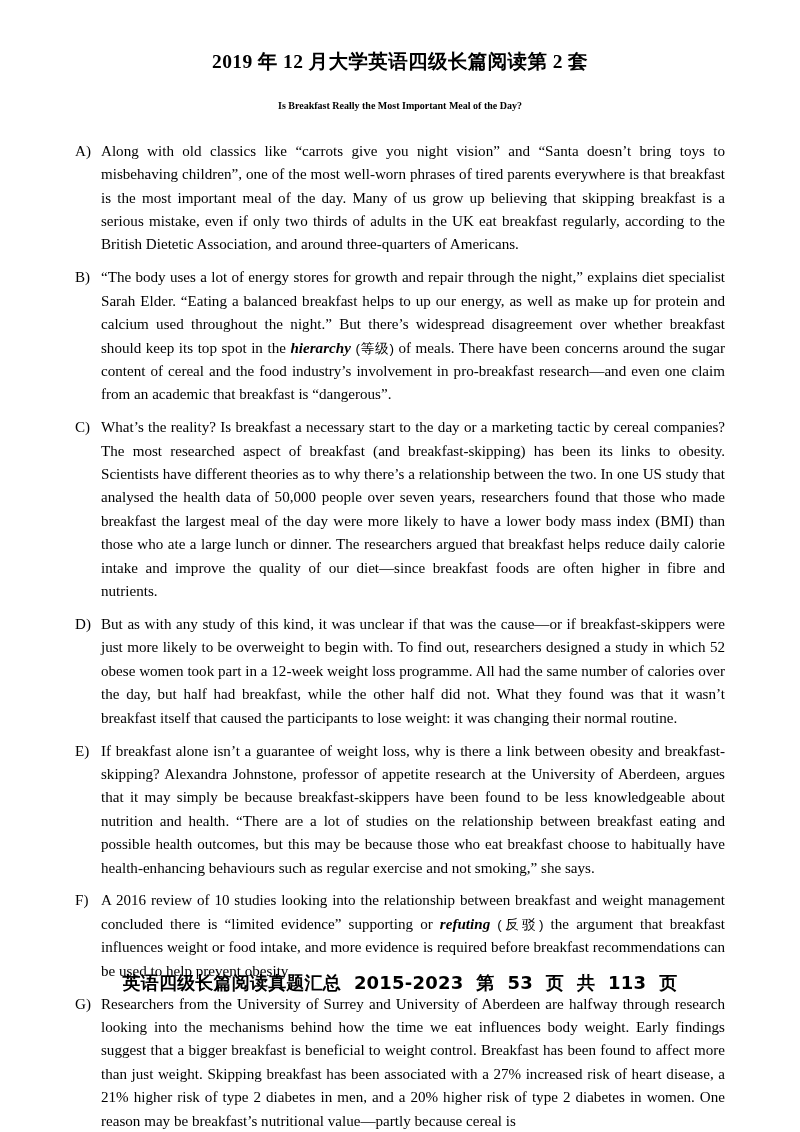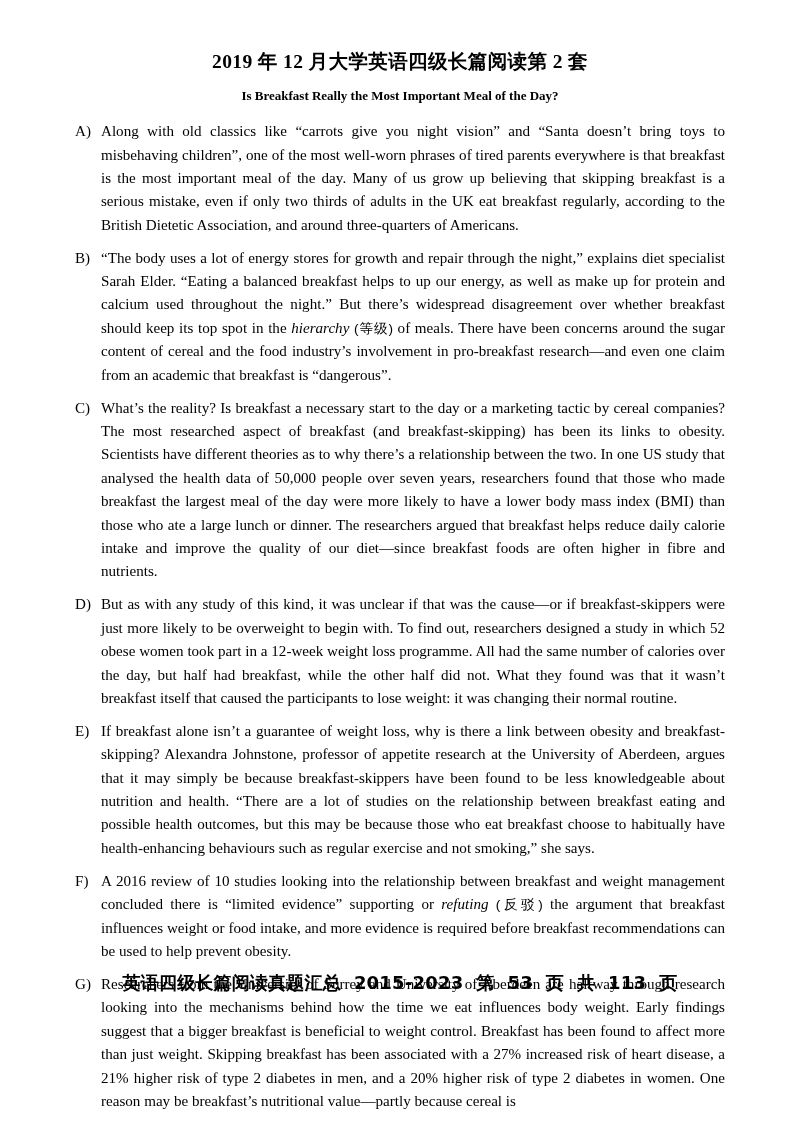--- a/index.html
+++ b/index.html
@@ -29,23 +29,23 @@
     font-size: 19.5px;
     font-weight: bold;
     letter-spacing: 0.4px;
     margin: 0;
     padding-top: 47px;
     line-height: 1.5;
     font-family: "Liberation Serif", "DejaVu Serif", serif;
   }
   .doc-subtitle {
     text-align: center;
-    font-size: 13px;
+    font-size: 10px;
     font-weight: bold;
-    margin: 0;
+    margin: 12px;
     padding-top: 11px;
     line-height: 1.45;
     font-family: "Liberation Serif", "DejaVu Serif", serif;
   }
   .body-block {
     margin: 0;
     padding: 0 75px 0 75px;
     padding-top: 14px;
   }
   .para {
@@ -70,20 +70,21 @@
     text-align: left;
     font-size: 15.1px;
     line-height: 23.4px;
   }
   .para-text {
     display: block;
   }
   .para-text i,
   .para-text em {
     font-style: italic;
+    font-weight: bold;
   }
   .cn {
     font-family: Liberation Sans, sans-serif;
     font-size: 13.6px;
     font-style: normal;
   }
   .footer {
     position: absolute;
     left: 0;
     right: 0;

